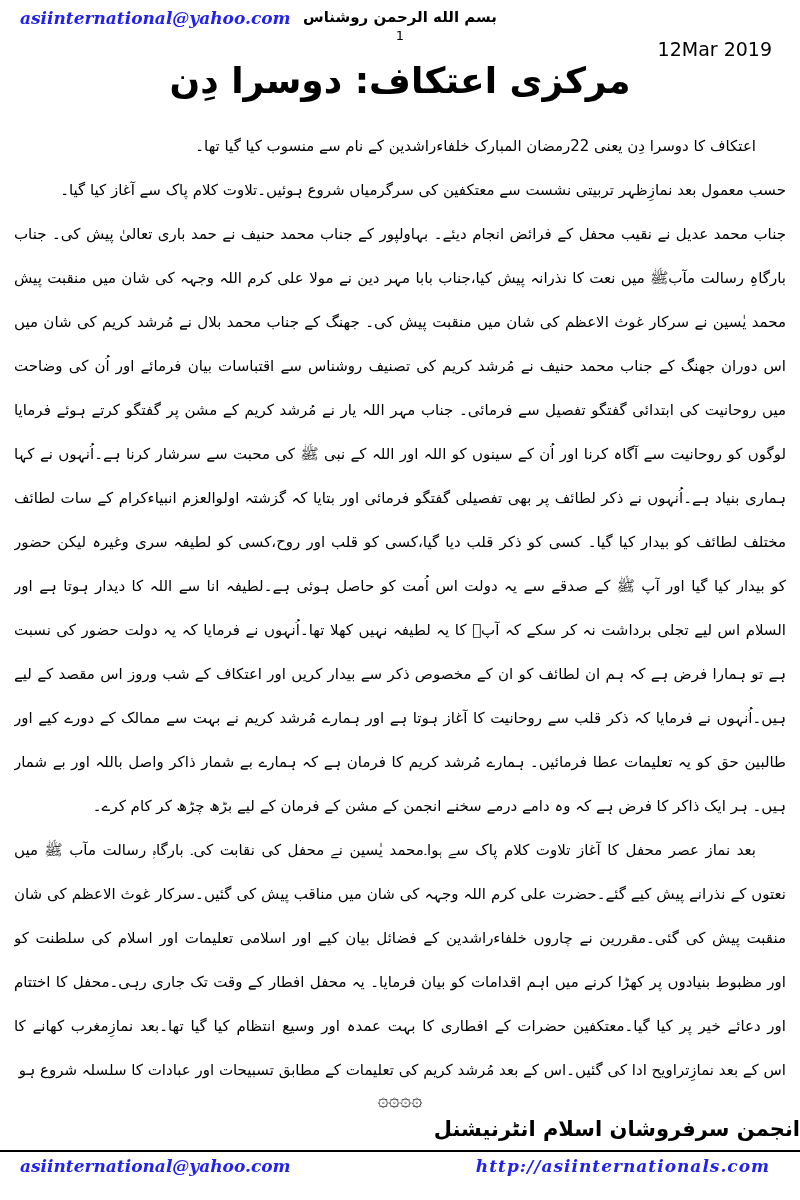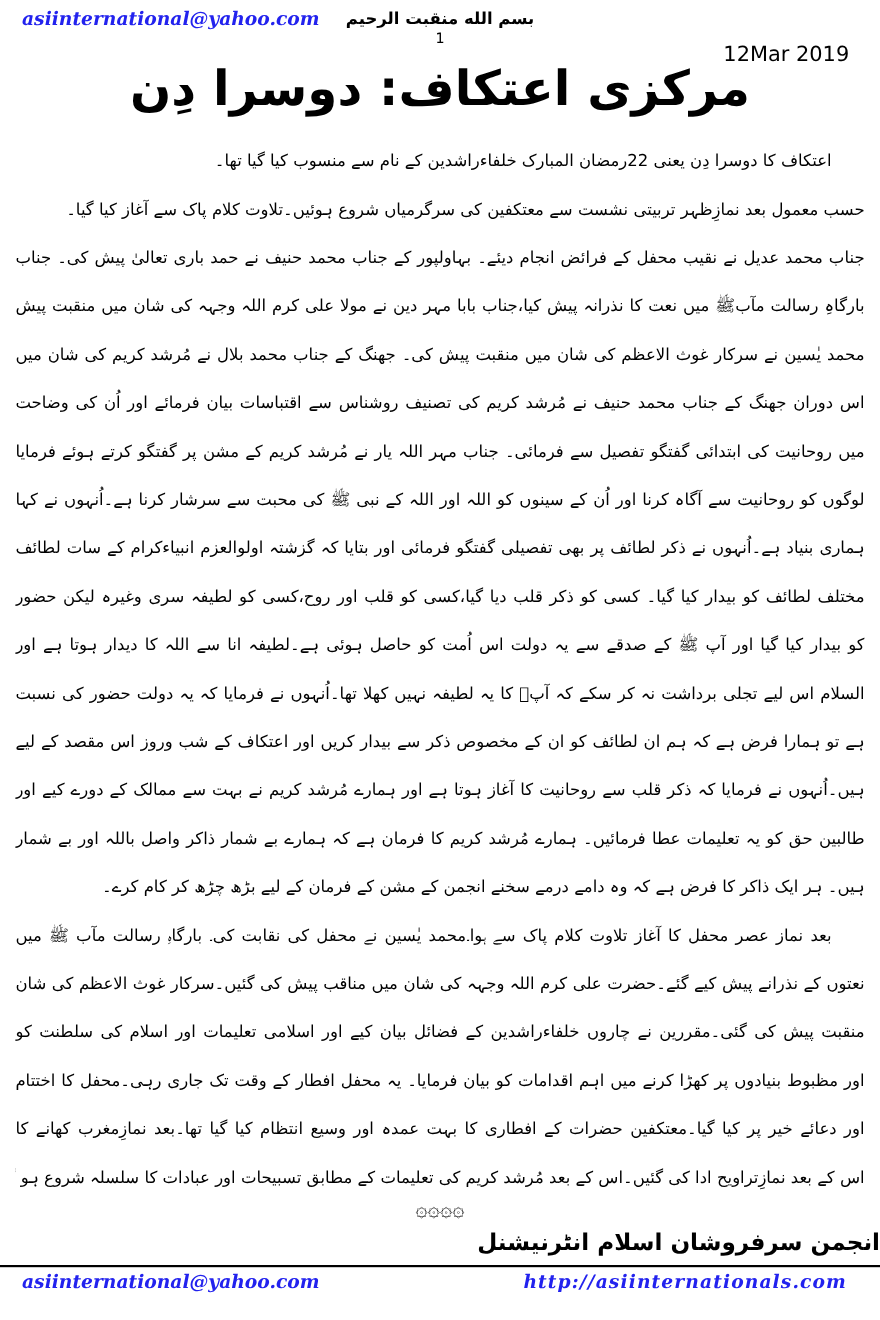--- a/index.html
+++ b/index.html
@@ -15,21 +15,21 @@
   }
   .email-top{position:absolute;top:8px;left:20px;}
   .bismillah{
     position:absolute;top:8px;left:0;right:0;text-align:center;
     font-size:15px;direction:rtl;font-weight:bold;
   }
   .pageno{position:absolute;top:28px;left:0;right:0;text-align:center;font-size:13px;font-family:"DejaVu Sans",sans-serif;}
   .date{position:absolute;top:38px;right:28px;font-size:19px;font-family:"DejaVu Sans",sans-serif;}
   .title{
     position:absolute;top:52px;left:0;right:0;text-align:center;
-    direction:rtl;font-size:44px;font-weight:bold;line-height:58px;
+    direction:rtl;font-size:36px;font-weight:bold;line-height:58px;
     font-family:"DejaVu Sans",sans-serif;
   }
   .body-text{
     position:absolute;top:124px;left:14px;right:14px;direction:rtl;
   }
   .line{
     height:44px;line-height:44px;font-size:15px;text-align:right;
     overflow:hidden;white-space:nowrap;
   }
   .line.fill{white-space:normal;text-align:justify;text-align-last:justify;}
@@ -50,21 +50,21 @@
   .email-bottom{position:absolute;top:1156px;left:20px;}
   .website-bottom{position:absolute;top:1156px;right:30px;letter-spacing:1px;}
 </style>
 </head>
 <body>
 
 <div class="page">
 
   <a class="link email-top">asiinternational@yahoo.com</a>
 
-  <div class="bismillah">بسم الله منقبت الرحيم</div>
+  <div class="bismillah">بسم الله الرحمن روشناس</div>
 
   <div class="pageno">1</div>
 
   <div class="date">12Mar 2019</div>
 
   <div class="title">مرکزی اعتکاف: دوسرا دِن</div>
 
   <div class="body-text">
       <div class="line indent">اعتکاف کا دوسرا دِن یعنی 22رمضان المبارک خلفاءراشدین کے نام سے منسوب کیا گیا تھا۔</div>
       <div class="line">حسب معمول بعد نمازِظہر تربیتی نشست سے معتکفین کی سرگرمیاں شروع ہوئیں۔تلاوت کلام پاک سے آغاز کیا گیا۔</div>

